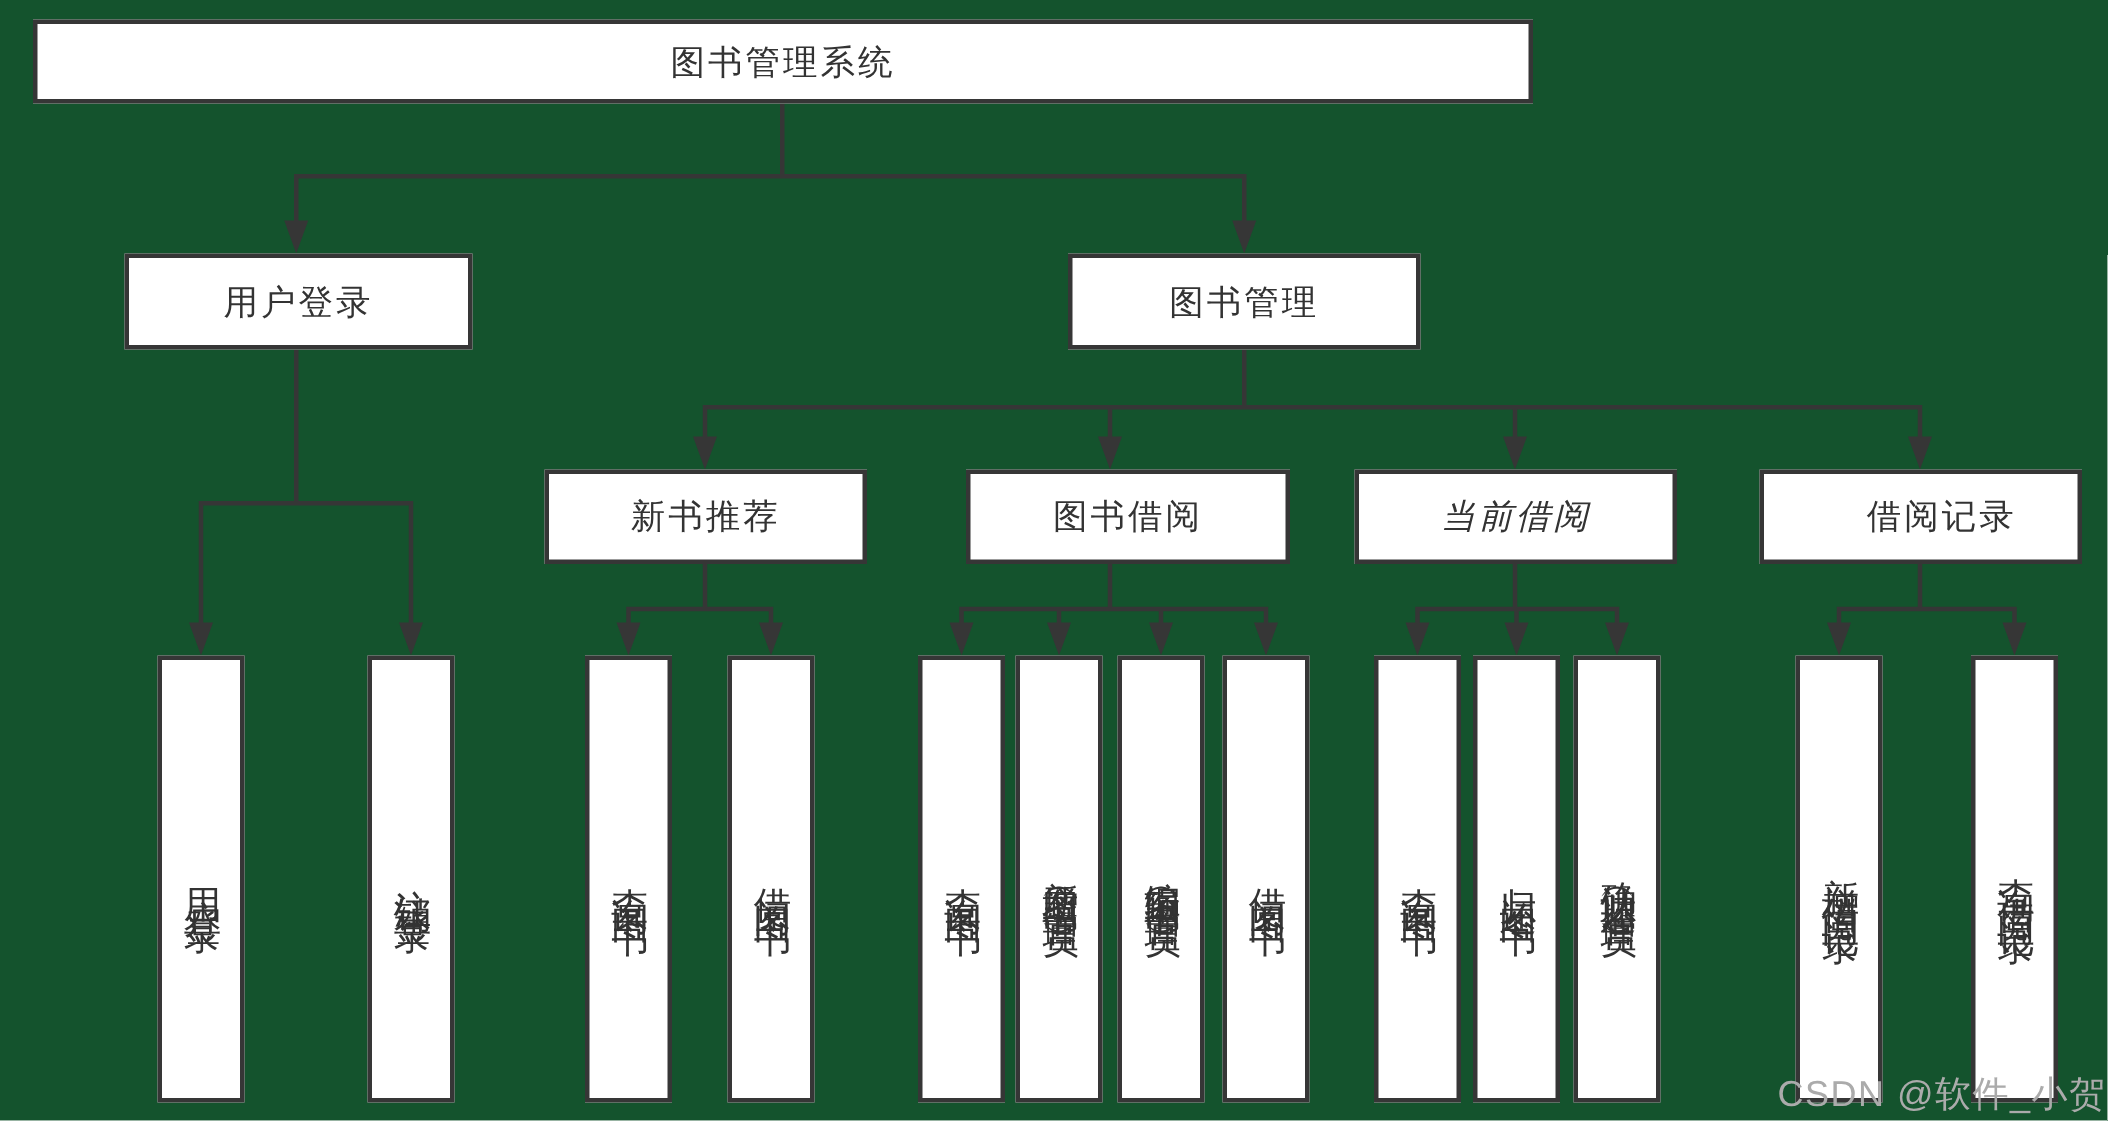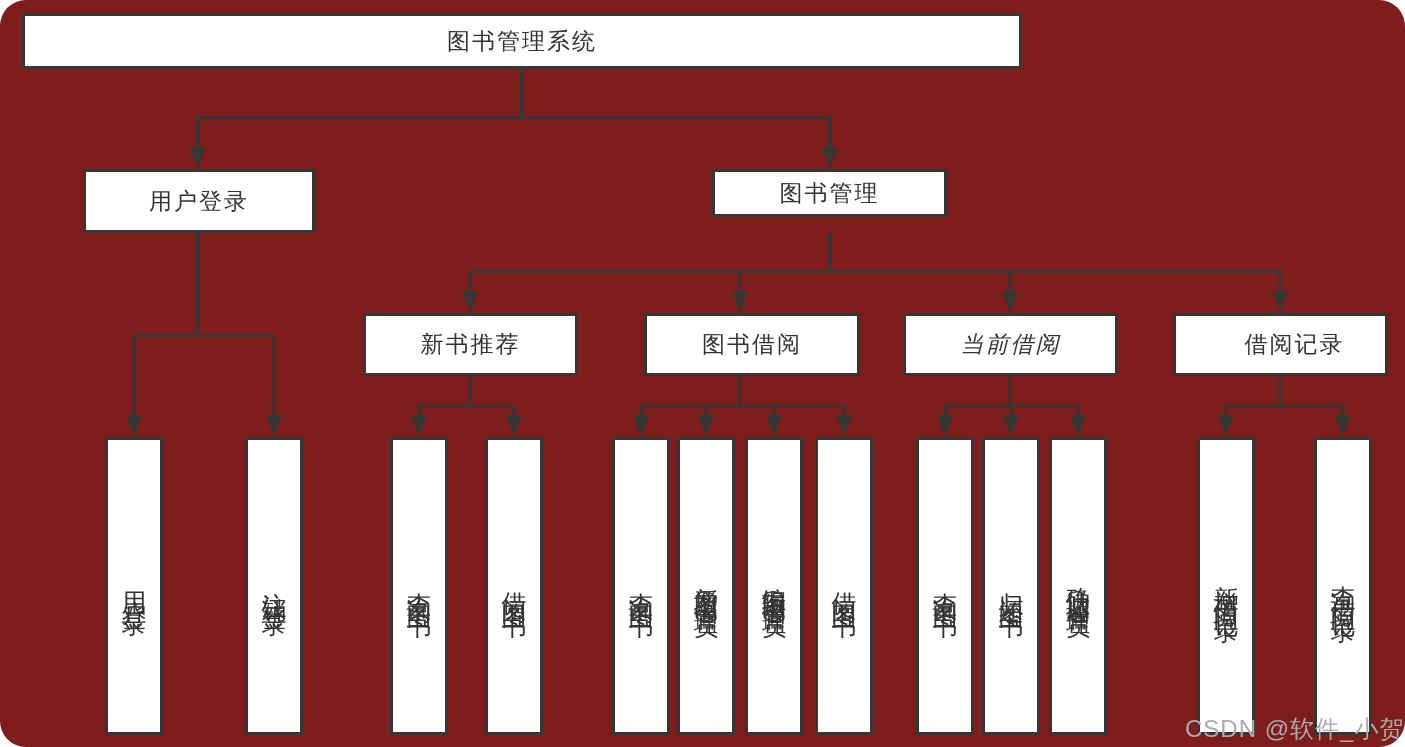--- a/index.html
+++ b/index.html
@@ -1,40 +1,39 @@
 <!DOCTYPE html>
 <html><head>
 <meta charset="utf-8">
 <style>
   html, body { margin:0; padding:0; background:#ffffff; }
   #stage {
     position: relative;
     width: 1405px; height: 747px;
-    background: #7f1d1d;
+    background: #14532d;
     font-family: "Liberation Sans", "DejaVu Sans", sans-serif;
     overflow: hidden;
-    border-radius: 26px;
   }
   #connectors { position:absolute; left:0; top:0; width:1405px; height:747px; }
   #connectors path { stroke:#363636; stroke-width:3; fill:none; }
   #connectors polygon { fill:#363636; stroke:none; }
 
   .hnode {
     position:absolute;
     background:#ffffff;
     border:3px solid #363636;
     box-sizing:border-box;
     display:flex; align-items:center; justify-content:center;
     font-size:23px; color:#333333; letter-spacing:2px;
     white-space:nowrap;
     z-index:2;
   }
   .box-root          { left:22px;   top:13px;  width:1000px; height:56px; }
   .box-user-login    { left:83px;   top:169px; width:232px;  height:64px; }
-  .box-book-mgmt     { left:712px;  top:169px; width:235px;  height:48px; }
+  .box-book-mgmt     { left:712px;  top:169px; width:235px;  height:64px; }
   .box-new-book      { left:363px;  top:313px; width:215px;  height:63px;text-align:center; }
   .box-book-borrow   { left:632px;  top:313px; width:216px;  height:63px;margin-left:12px; }
   .box-current-borrow{ left:903px;  top:313px; width:215px;  height:63px;font-style:italic; }
   .box-borrow-record { left:1173px; top:313px; width:215px;  height:63px;padding-left:28px; }
 
   .leaf {
     position:absolute;
     top:437px; width:58px; height:298px;
     background:#ffffff;
     border:3px solid #363636;

